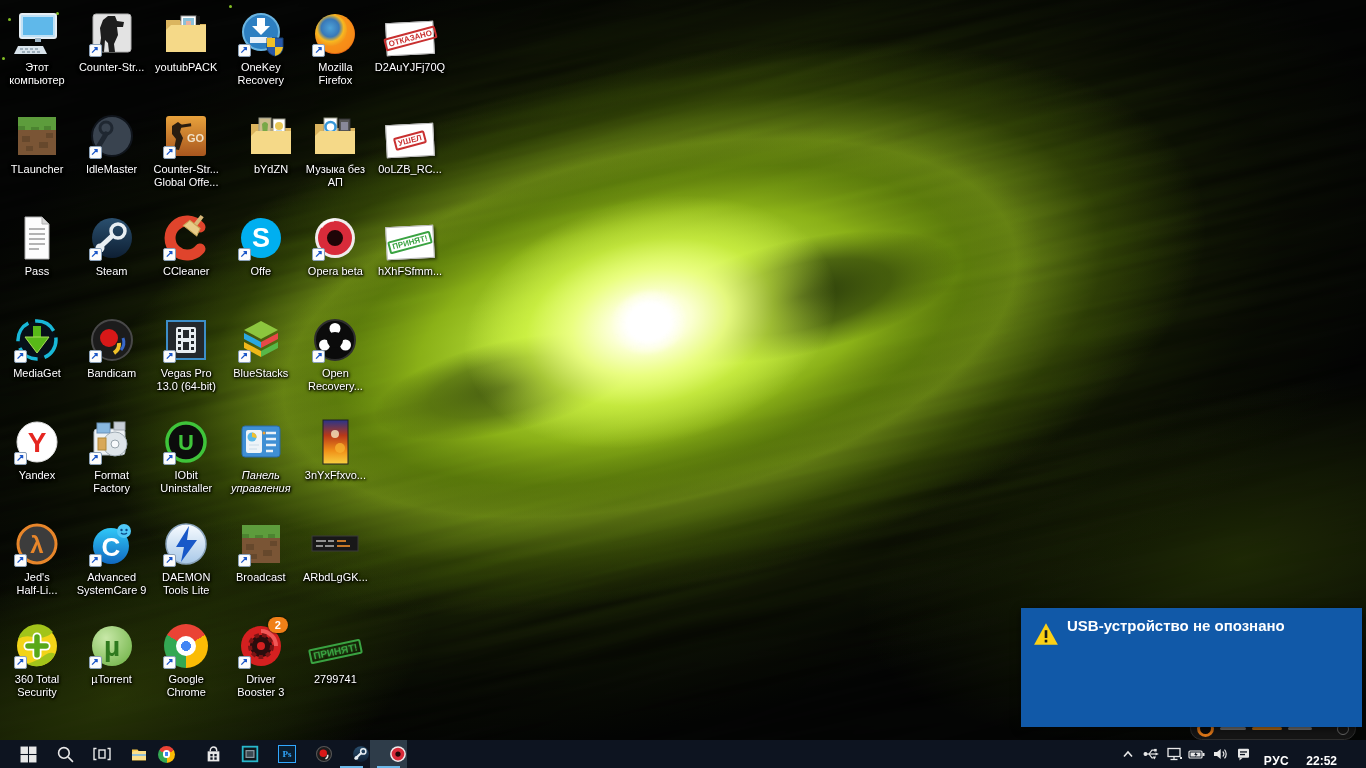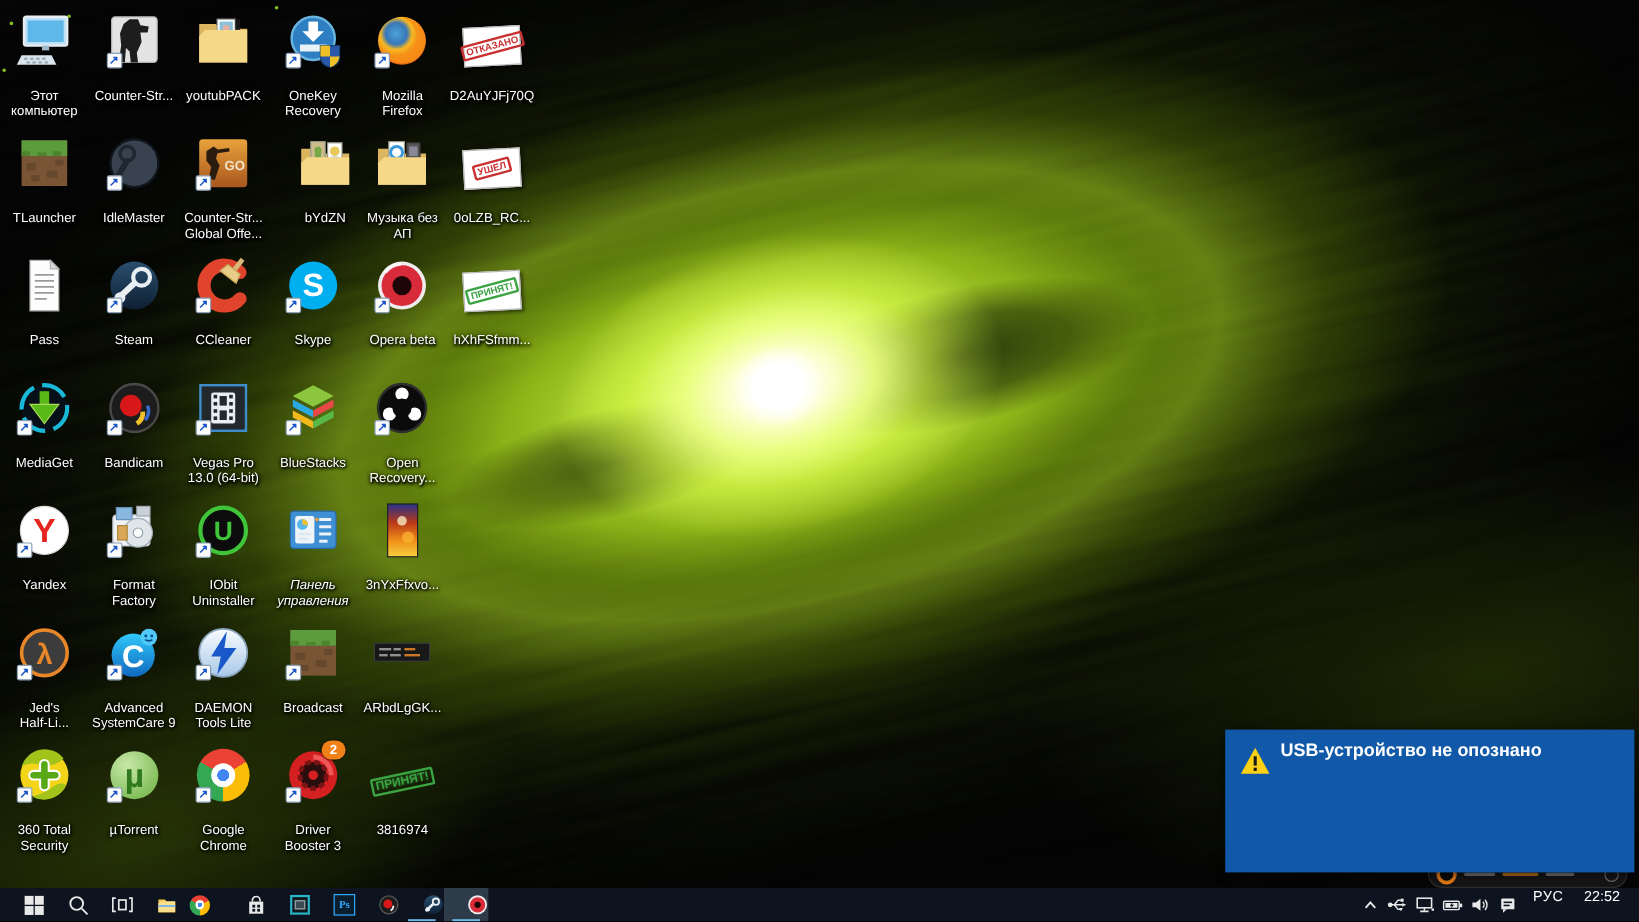--- a/index.html
+++ b/index.html
@@ -35,21 +35,21 @@
   .core{left:649px;top:322px;width:78px;height:66px;filter:blur(1px);
     transform:translate(-50%,-50%) rotate(-13deg);
     background:radial-gradient(closest-side,#ffffff 55%,rgba(255,255,244,.65) 78%,rgba(0,0,0,0));}
   .texwrap{position:absolute;left:650px;top:330px;width:1800px;height:1000px;
     transform:translate(-50%,-50%) rotate(-13deg);mix-blend-mode:multiply;opacity:.5;}
   .dot{position:absolute;width:3px;height:3px;border-radius:50%;background:#9adf2a;opacity:.85;}
   
   .dicon{position:absolute;width:76px;text-align:center;cursor:default;z-index:2;}
   .icbox{width:48px;height:48px;margin:0 auto;position:relative;display:flex;align-items:center;justify-content:center;}
   .icbox svg{display:block;}
-  .dlabel{margin-top:16px;font-size:11px;line-height:13px;color:#fff;white-space:pre-line;
+  .dlabel{margin-top:3px;font-size:11px;line-height:13px;color:#fff;white-space:pre-line;
     text-shadow:1px 1px 2px #000,0 1px 3px #000,0 0 4px rgba(0,0,0,.9);}
   .arrow{position:absolute;left:1px;bottom:1px;width:13px;height:13px;background:#fcfcfc;
     border:1px solid #8aa0b8;border-radius:2px;box-sizing:border-box;}
   .arrow::before{content:"\2197";position:absolute;left:1px;top:-1px;font-size:10px;font-weight:bold;color:#1a56c8;}
   .badge{position:absolute;top:-5px;right:-3px;min-width:16px;height:16px;border-radius:9px;background:#f08018;
     color:#fff;font-size:11px;font-weight:bold;line-height:16px;padding:0 2px;box-shadow:0 0 2px #000;}
   .stamp-photo{width:46px;height:31px;background:#fff;border:1px solid #b8b8b8;margin:9px auto 0;
     display:flex;align-items:center;justify-content:center;transform:rotate(-3deg);box-shadow:2px 2px 3px rgba(0,0,0,.5);}
   .stamp-bare{width:54px;height:30px;margin:10px auto 0;display:flex;align-items:center;justify-content:center;}
   .stamp-text{display:inline-block;transform:rotate(-12deg);border:2px solid currentColor;border-radius:2px;
@@ -81,21 +81,21 @@
   .toast-body{font-size:15px;line-height:21px;color:#c3d5e9;white-space:pre-line;}
   
   .taskbar{position:absolute;left:0;right:0;bottom:0;height:28px;background:var(--taskbar-bg,#0d1420);
     display:flex;align-items:stretch;z-index:10;}
   .tb-btn{width:37px;display:flex;align-items:center;justify-content:flex-end;position:relative;cursor:pointer;font-family:Liberation Serif, serif;}
   .tb-btn.running::after{content:"";position:absolute;left:7px;right:7px;bottom:0;height:2px;
     background:var(--accent-underline,#6cb8e8);}
   .tb-btn.active{background:#2e3c49;}
   .ic-ps{width:18px;height:18px;background:#0a1e30;border:1px solid #31a8ff;box-sizing:border-box;
     color:#31a8ff;font-size:9px;font-weight:bold;text-align:center;line-height:16px;}
-  .tray{margin-left:auto;display:flex;align-items:flex-start;padding-right:10px;}
+  .tray{margin-left:auto;display:flex;align-items:flex-end;padding-right:23px;font-weight:bold;}
   .tray-ic{width:23px;height:28px;display:flex;align-items:center;justify-content:center;cursor:pointer;}
   .tray-lang{color:#fff;font-size:12px;padding:0 9px;cursor:pointer;letter-spacing:.5px;}
   .tray-time{color:#fff;font-size:12px;padding:0 6px 0 8px;cursor:pointer;}
 </style>
 </head>
 <body>
 
 <div class="screen">
 
   <div class="wp">
@@ -349,21 +349,21 @@
         <div class="dlabel">CCleaner</div>
       </div>
       <div class="dicon" style="left: 222.8px; top: 214px;">
         <div class="icbox">
           <svg width="48" height="48" viewBox="0 0 48 48">
     <circle cx="24" cy="24" r="20" fill="#00aff0"></circle>
     <text x="24" y="33" font-size="27" font-weight="bold" fill="#fff" text-anchor="middle">S</text>
   </svg>
           <span class="arrow"></span>
         </div>
-        <div class="dlabel">Skype</div>
+        <div class="dlabel">Offe</div>
       </div>
       <div class="dicon" style="left: 297.4px; top: 214px;">
         <div class="icbox">
           <svg width="48" height="48" viewBox="0 0 48 48">
     <circle cx="24" cy="24" r="20" fill="#f0eced"></circle>
     <circle cx="24" cy="24" r="12.5" fill="#1e0507" stroke="#d82b3a" stroke-width="9"></circle>
     <path d="M10 13 a18 18 0 0 1 13 -7" stroke="#fff" stroke-width="3" fill="none" opacity=".8"></path>
   </svg>
           <span class="arrow"></span>
         </div>
@@ -676,21 +676,21 @@
         </div>
         <div class="dlabel">Driver
 Booster 3</div>
       </div>
       <div class="dicon" style="left: 297.4px; top: 622px;">
         <div class="icbox">
           <div class="stamp-bare">
             <span class="stamp-text green">ПРИНЯТ!</span>
           </div>
         </div>
-        <div class="dlabel">3816974</div>
+        <div class="dlabel">2799741</div>
       </div>
     </div>
 
   <div class="pill">
     <span class="pill-ring"></span>
     <span class="pill-bar b1"></span>
     <span class="pill-bar b2"></span>
     <span class="pill-bar b3"></span>
     <span class="pill-end"></span>
   </div>

